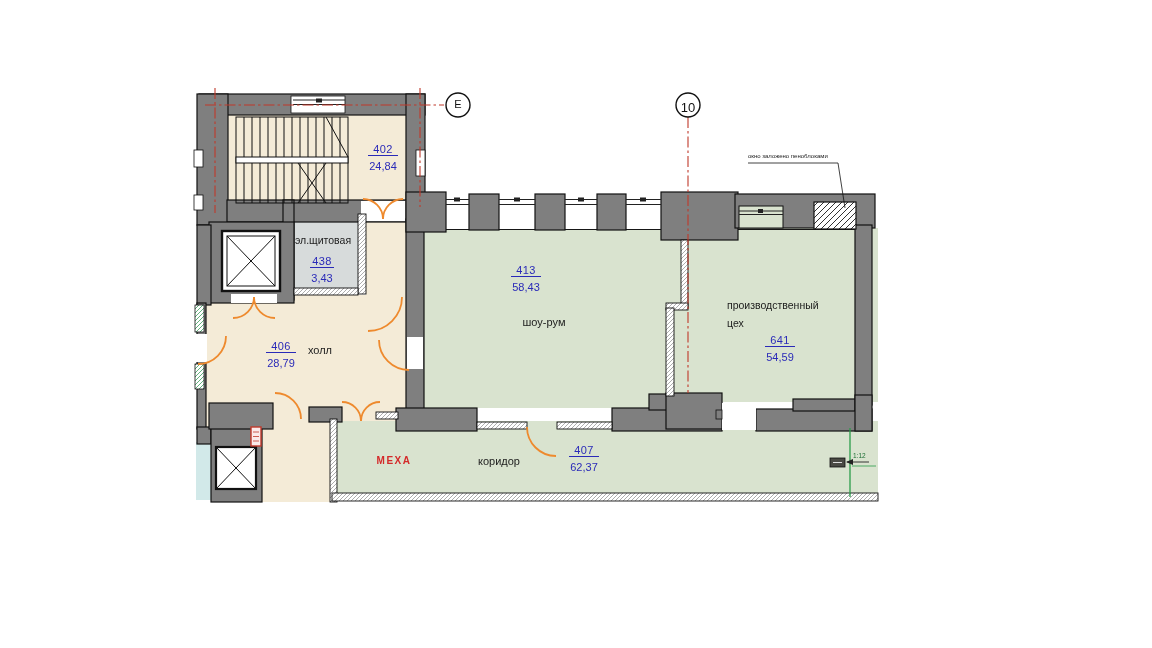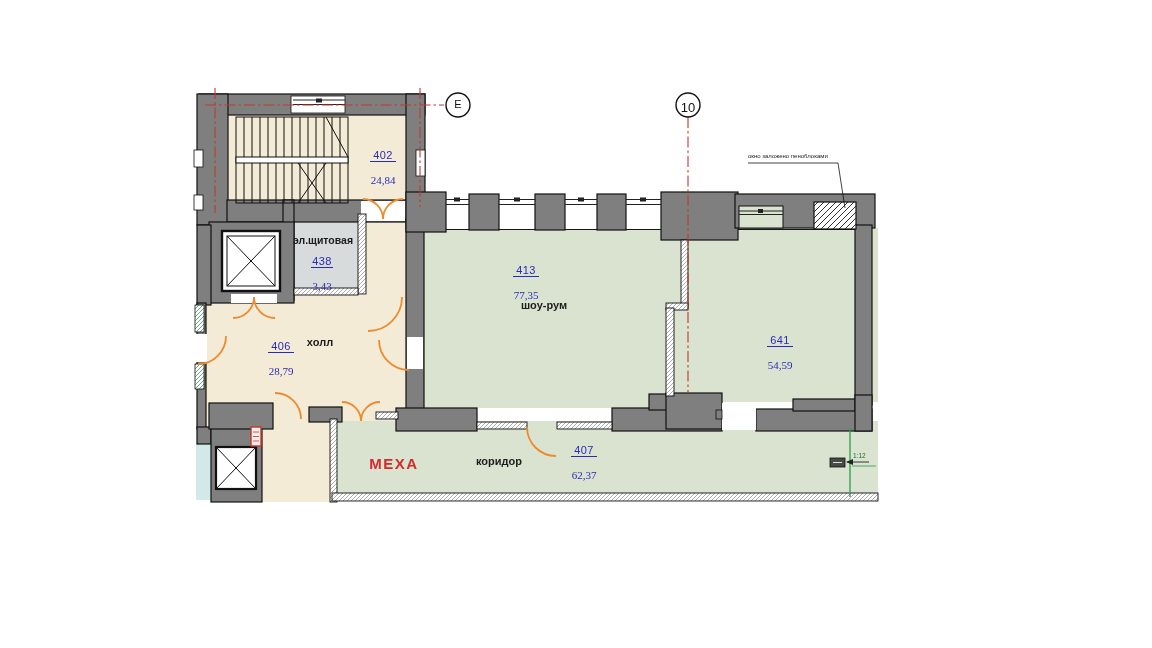--- a/index.html
+++ b/index.html
@@ -3,22 +3,22 @@
 <meta charset="utf-8">
 <style>
   html,body{margin:0;padding:0;background:#fff;}
   #stage{position:relative;width:1152px;height:648px;background:#fff;overflow:hidden;
          font-family:"Liberation Sans",sans-serif;}
   #plan-svg{position:absolute;left:0;top:0;}
   .lbl{position:absolute;color:#1c1c1c;font-family:"Liberation Sans",sans-serif;}
   .rlabel{position:absolute;display:flex;flex-direction:column;align-items:center;
           color:#2a2ab8;font:11px/1.12 "Liberation Sans",sans-serif;}
   .rlabel .num{padding:0 3px;letter-spacing:.3px;}
-  .rlabel .area{border-top:1.2px solid #2a2ab8;padding:12px 1px;font-family:Liberation Serif, serif;}
-  .roomname{font-size:11px;text-align:center;font-weight:bold;}
+  .rlabel .area{border-top:1.2px solid #2a2ab8;padding:4px 1px;}
+  .roomname{font-size:11px;text-align:center;}
   .bub{position:absolute;width:24px;text-align:center;color:#111;}
   .tiny{font-size:6px;}
 </style>
 </head>
 <body>
 
 <div id="stage">
 
 <svg id="plan-svg" width="1152" height="648" viewBox="0 0 1152 648">
   <defs>
@@ -185,49 +185,50 @@
     <path d="M361 421A19 19 0 0 0 342 402"></path>
     <path d="M361 421A19 19 0 0 1 380 402"></path>
     <path d="M301 419A26 26 0 0 0 275 393"></path>
     <path d="M527 427A29 29 0 0 0 556 456"></path>
   </g>
 </svg>
 
 <div class="bub" style="left:446px;top:98px;font-size:11px;">E</div>
 <div class="bub" style="left:676px;top:100px;font-size:13px;">10</div>
 
-<div class="rlabel" style="left:355px;top:143px;width:56px;margin-top:6px;">
+<div class="rlabel" style="left:355px;top:143px;width:56px;">
   <span class="num">402</span>
   <span class="area">24,84</span>
 </div>
 <div class="rlabel" style="left:294px;top:255px;width:56px;">
   <span class="num">438</span>
   <span class="area">3,43</span>
 </div>
 <div class="rlabel" style="left:253px;top:340px;width:56px;">
   <span class="num">406</span>
   <span class="area">28,79</span>
 </div>
 <div class="rlabel" style="left:498px;top:264px;width:56px;justify-content:space-between;">
   <span class="num">413</span>
-  <span class="area">77,35</span>
+  <span class="area">58,43</span>
 </div>
 <div class="rlabel" style="left:752px;top:334px;width:56px;">
   <span class="num">641</span>
   <span class="area">54,59</span>
 </div>
 <div class="rlabel" style="left:556px;top:444px;width:56px;">
   <span class="num">407</span>
   <span class="area">62,37</span>
 </div>
 
 <div class="lbl roomname" style="left:284px;top:234px;width:78px;font-size:10.5px;">эл.щитовая</div>
-<div class="lbl roomname" style="left:300px;top:336px;width:40px;">холл</div>
-<div class="lbl roomname" style="left:513px;top:299px;width:62px;">шоу-рум</div>
+<div class="lbl roomname" style="left:300px;top:344px;width:40px;">холл</div>
+<div class="lbl roomname" style="left:513px;top:316px;width:62px;">шоу-рум</div>
+<div class="lbl" style="left:727px;top:296px;width:100px;font-size:10.5px;line-height:1.75;">производственный цех</div>
 <div class="lbl roomname" style="left:468px;top:455px;width:62px;">коридор</div>
 
-<div class="lbl" style="left:362px;top:455px;width:64px;text-align:center;color:#d42a2a;font-weight:bold;letter-spacing:1.5px;font-size:15px;">МЕХА</div>
+<div class="lbl" style="left:362px;top:455px;width:64px;text-align:center;color:#d42a2a;font-weight:bold;letter-spacing:1.5px;font-size:10px;">МЕХА</div>
 
 <div class="lbl tiny" style="left:748px;top:153px;white-space:nowrap;">окно заложено пеноблоками</div>
 
 <div class="lbl" style="left:853px;top:452px;font-size:6.5px;color:#1d6e35;">1:12</div>
 
 </div>
 
 </body></html>

